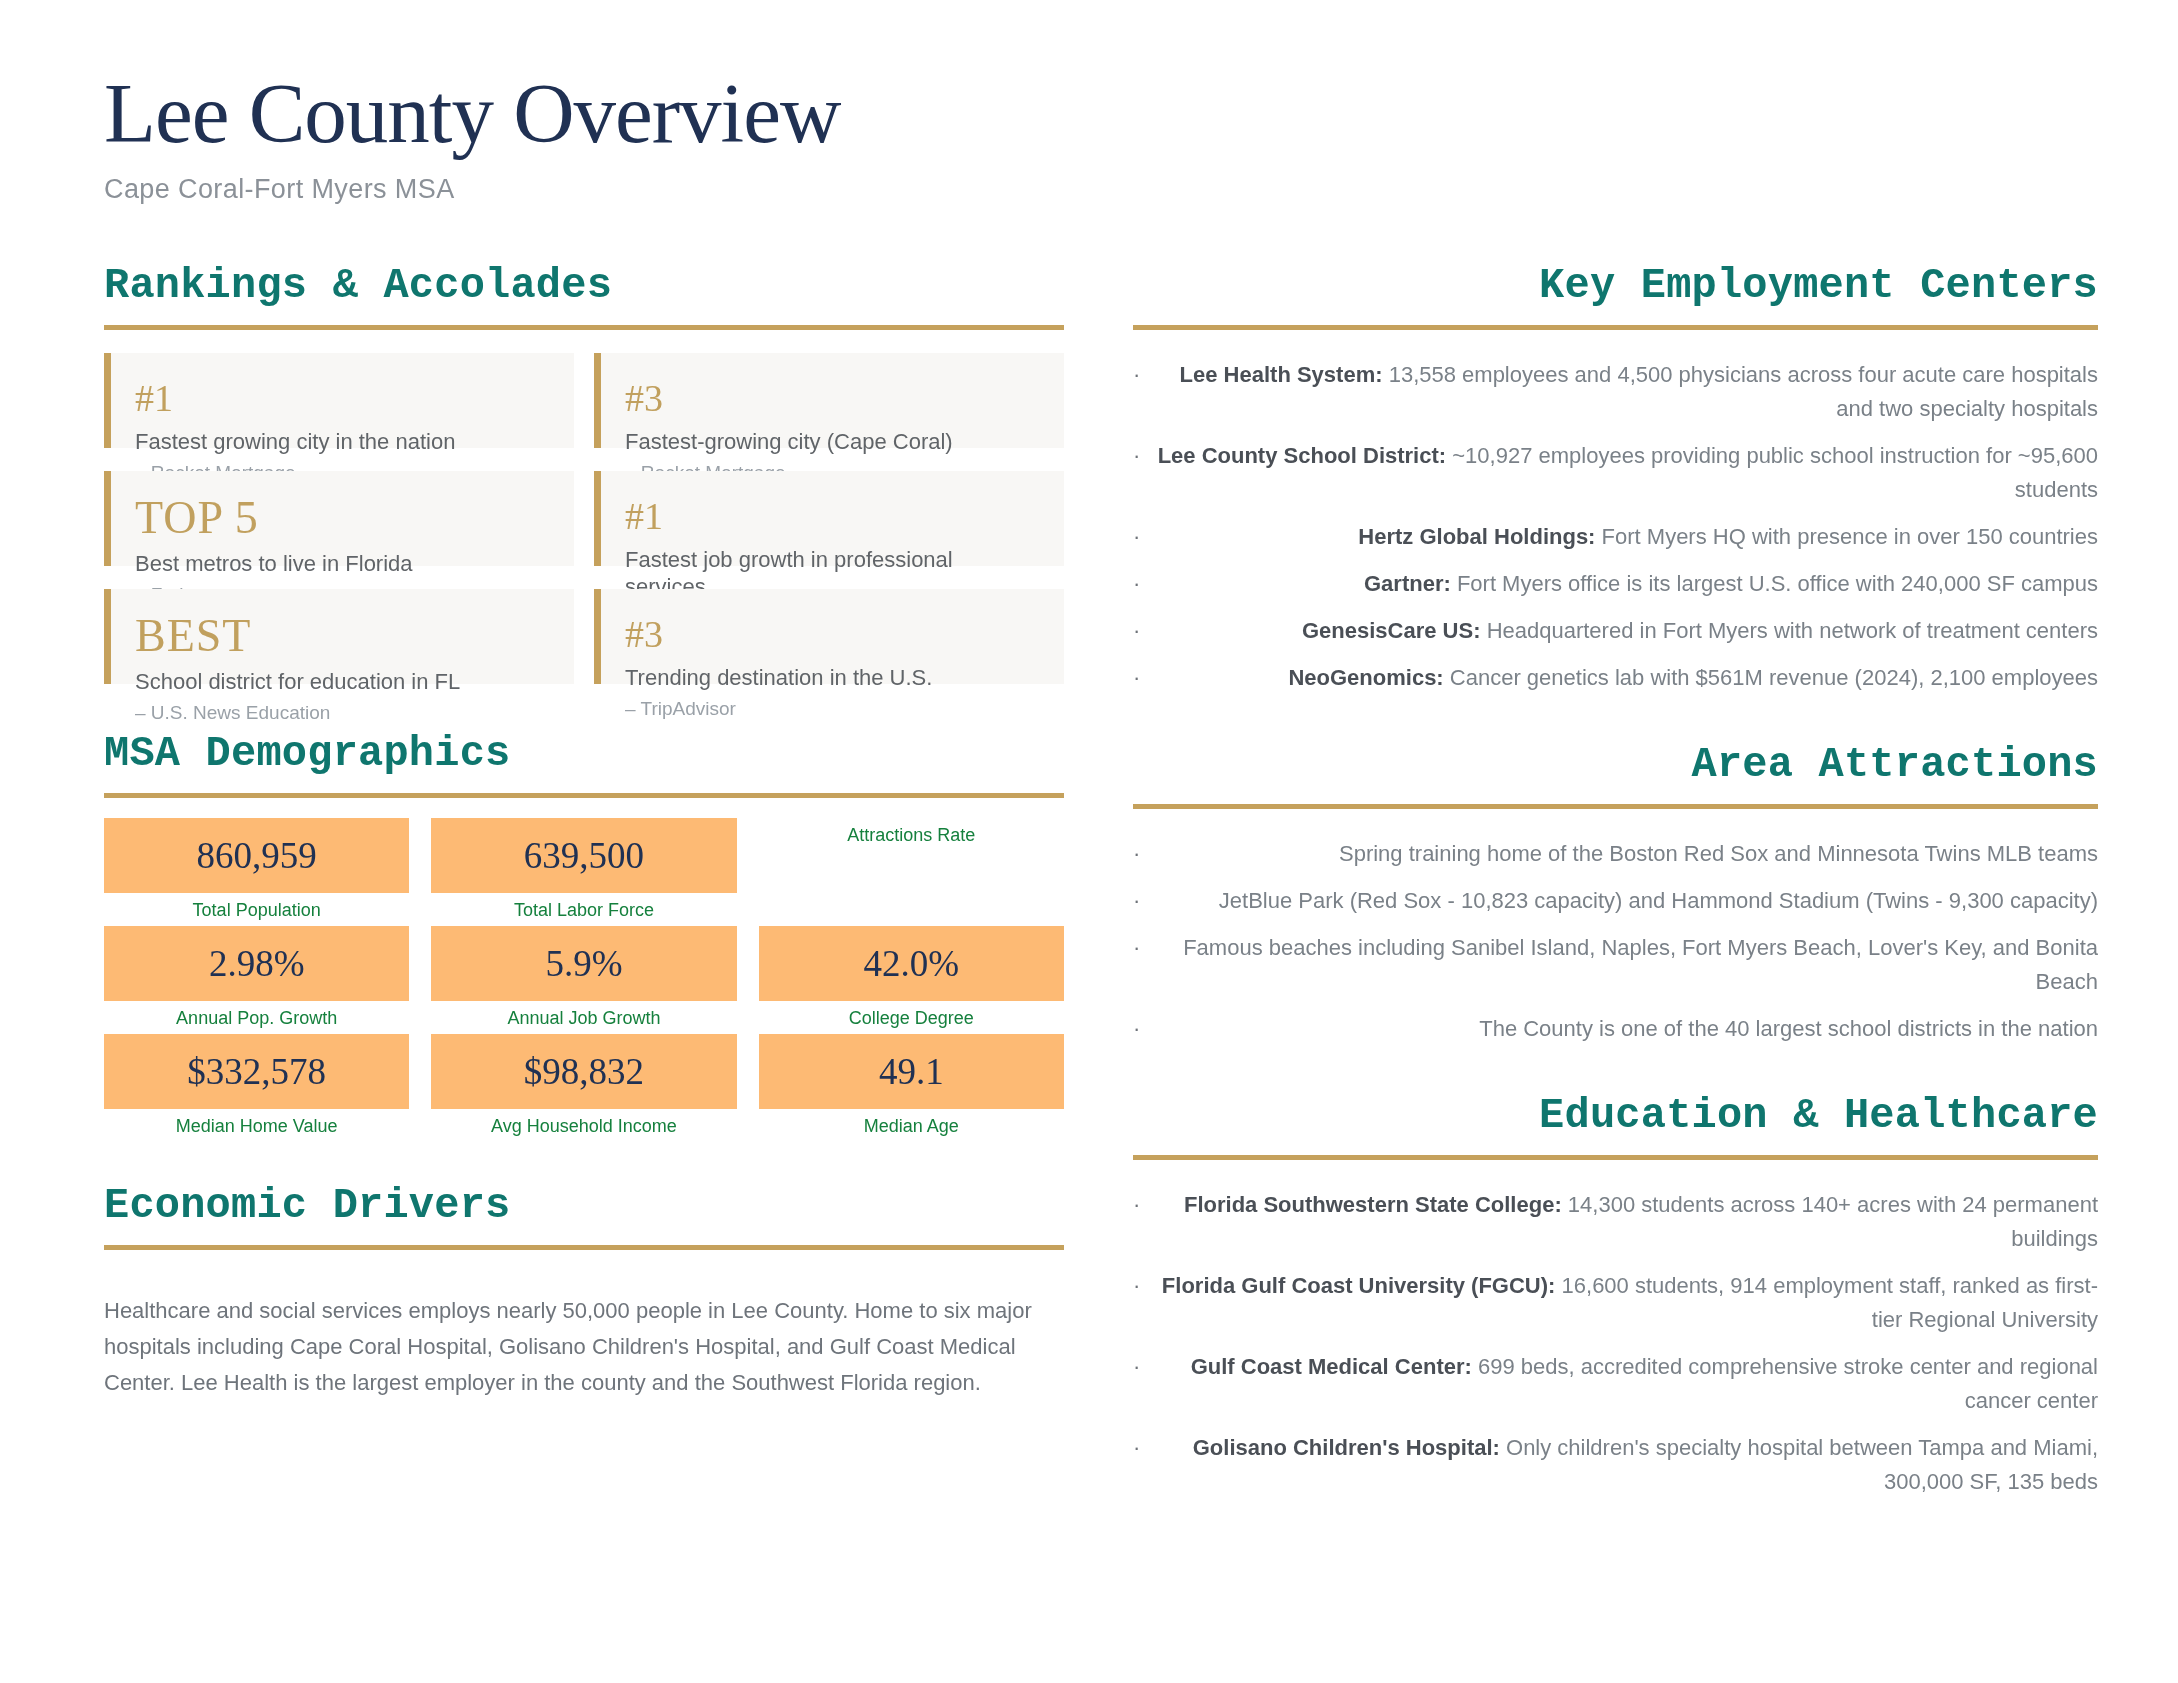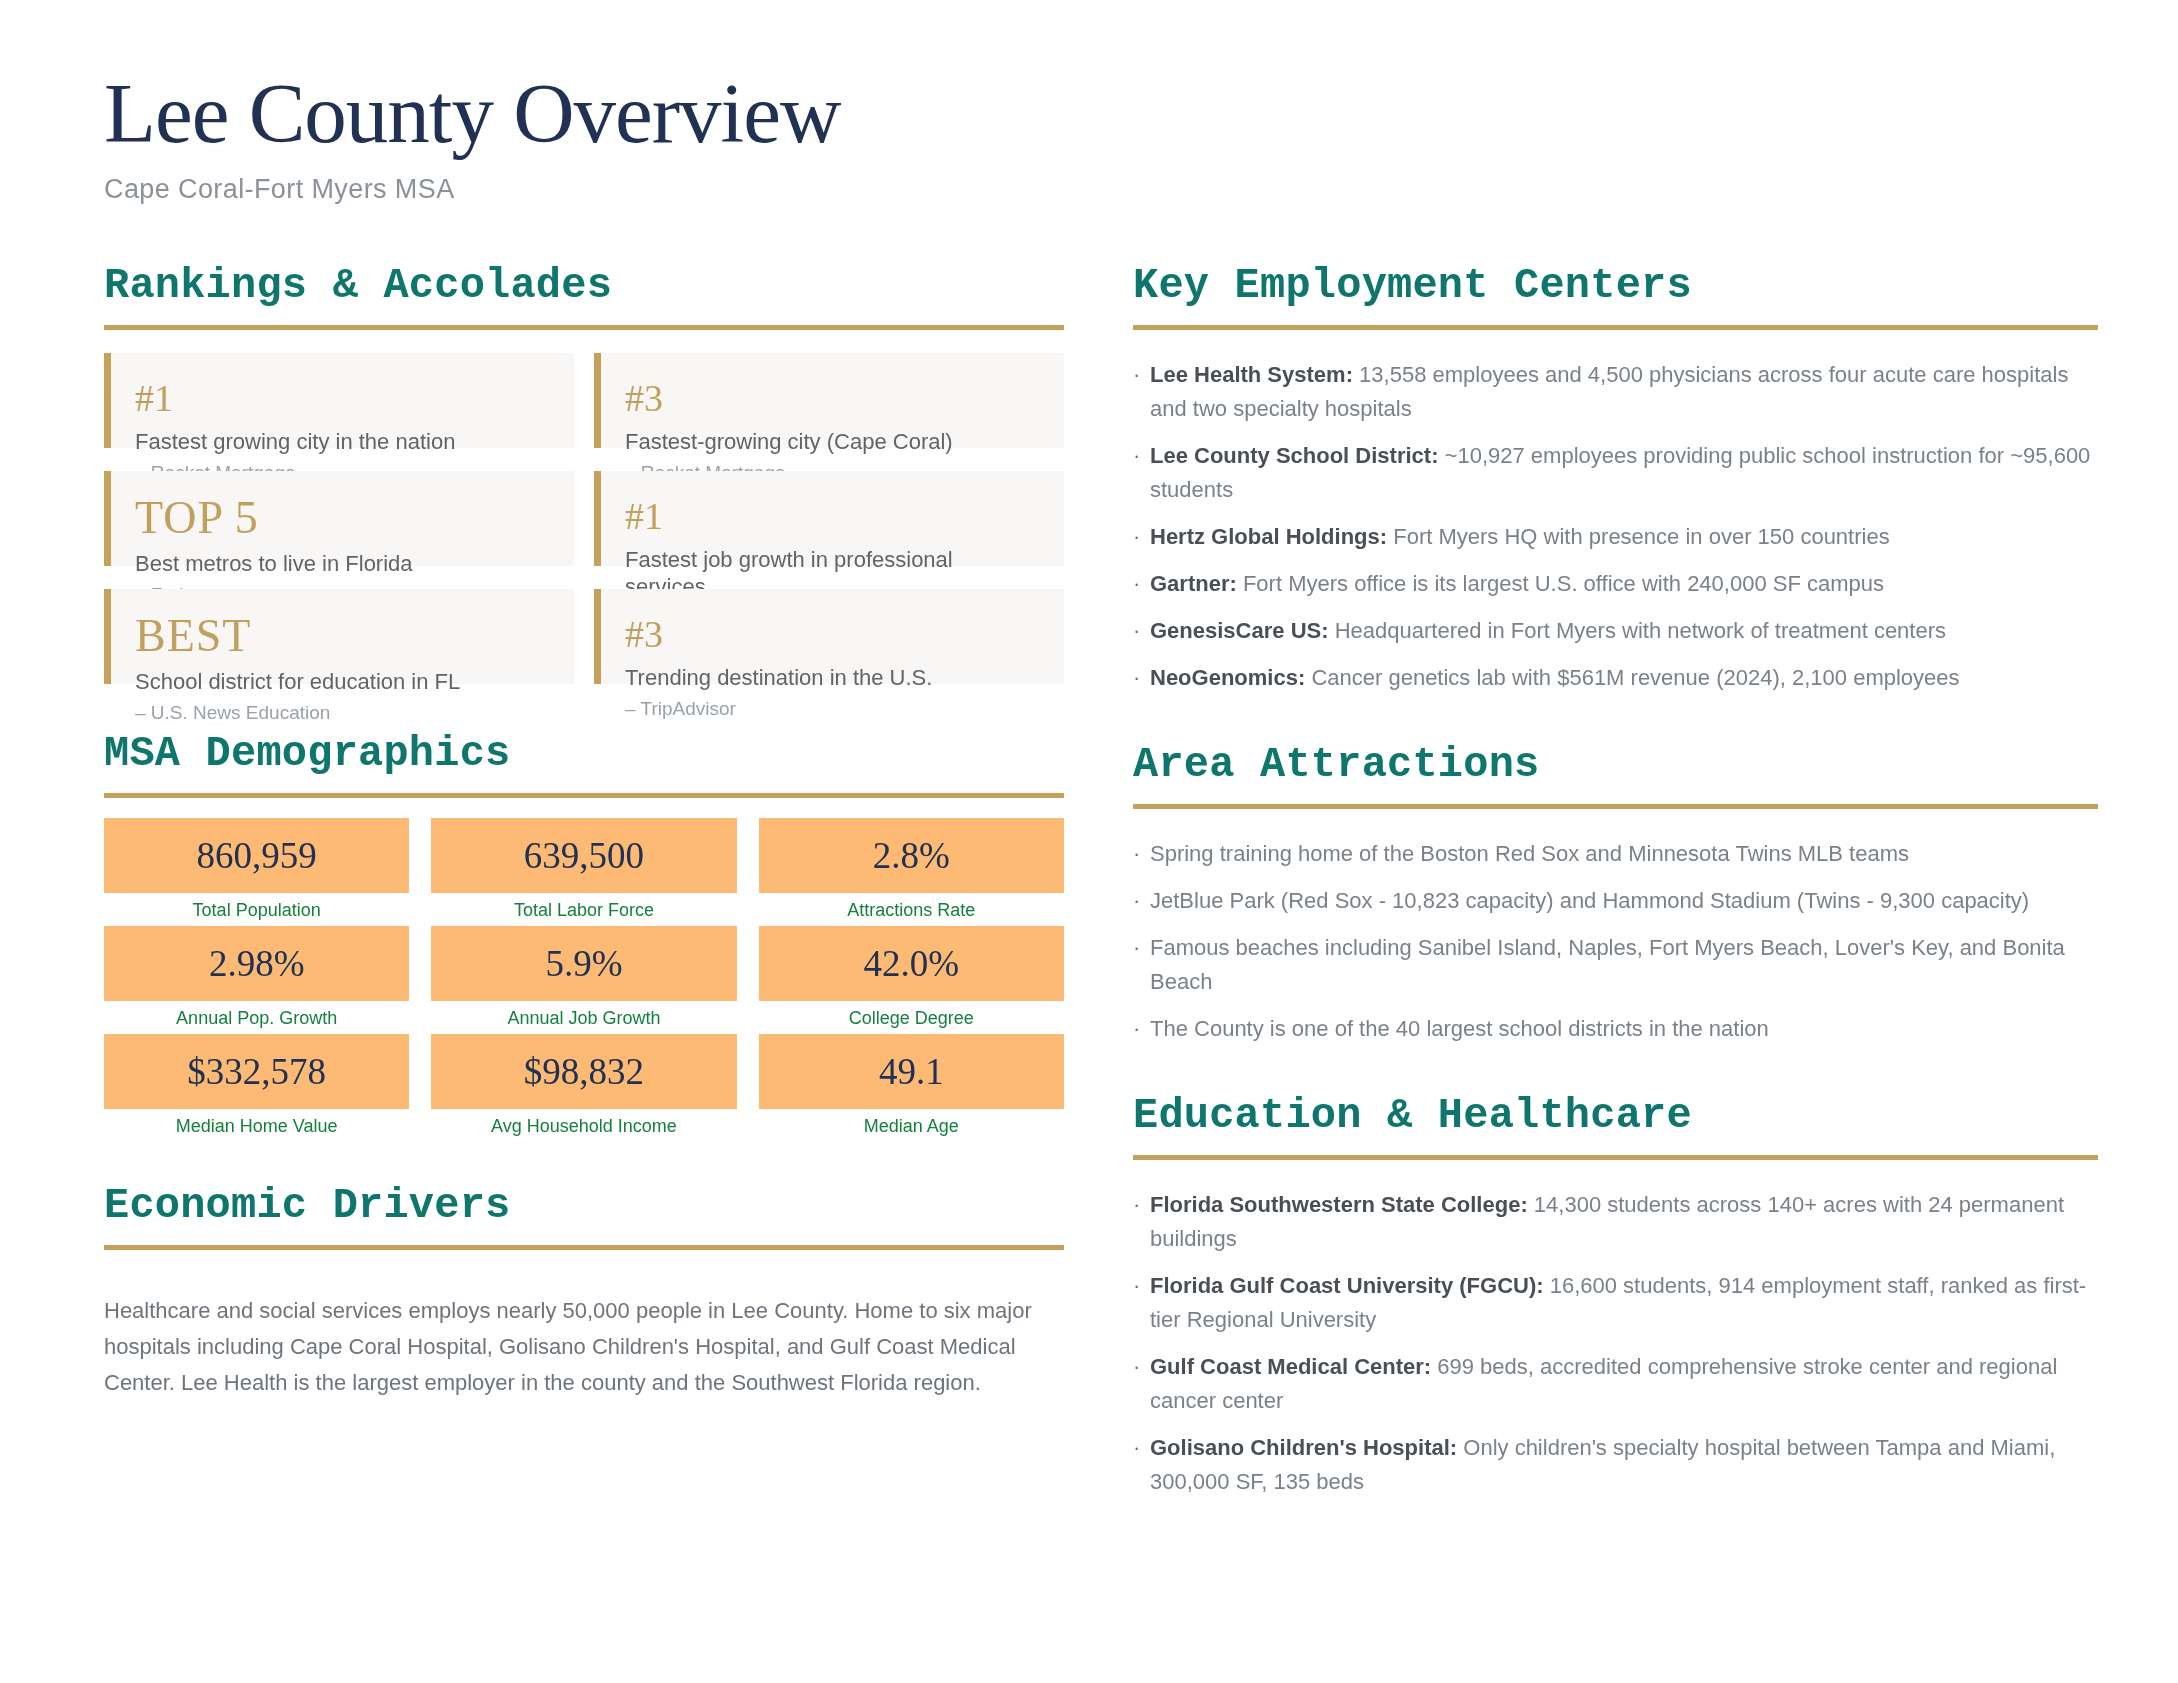--- a/index.html
+++ b/index.html
@@ -24,21 +24,21 @@
   .page-subtitle {
     margin-top:16px;
     font-size:27px;
     color:#8b9198;
     letter-spacing:0.4px;
   }
 
   
   .columns { display:flex; gap:69px; margin-top:57px; }
   .col-left  { width:960px; flex:none; }
-  .col-right { width:965px; flex:none; }
+  .col-right { width:965px; flex:none;text-align:right; }
 
   section { margin-top:0; }
   .section + .section { margin-top:46px; }
 
   .section-heading {
     font-family:Liberation Mono, monospace;
     font-weight:700;
     font-size:42px;
     letter-spacing:0.2px;
     color:#0f766e;
@@ -197,23 +197,20 @@
   </div>
 
   <div class="stat">
     <div class="stat-card">
       <div class="stat-value">639,500</div>
     </div>
     <div class="stat-label">Total Labor Force</div>
   </div>
 
   <div class="stat">
-    <div class="stat-card">
-      <div class="stat-value">2.8%</div>
-    </div>
     <div class="stat-label">Attractions Rate</div>
   </div>
 
   <div class="stat">
     <div class="stat-card">
       <div class="stat-value">2.98%</div>
     </div>
     <div class="stat-label">Annual Pop. Growth</div>
   </div>
 

